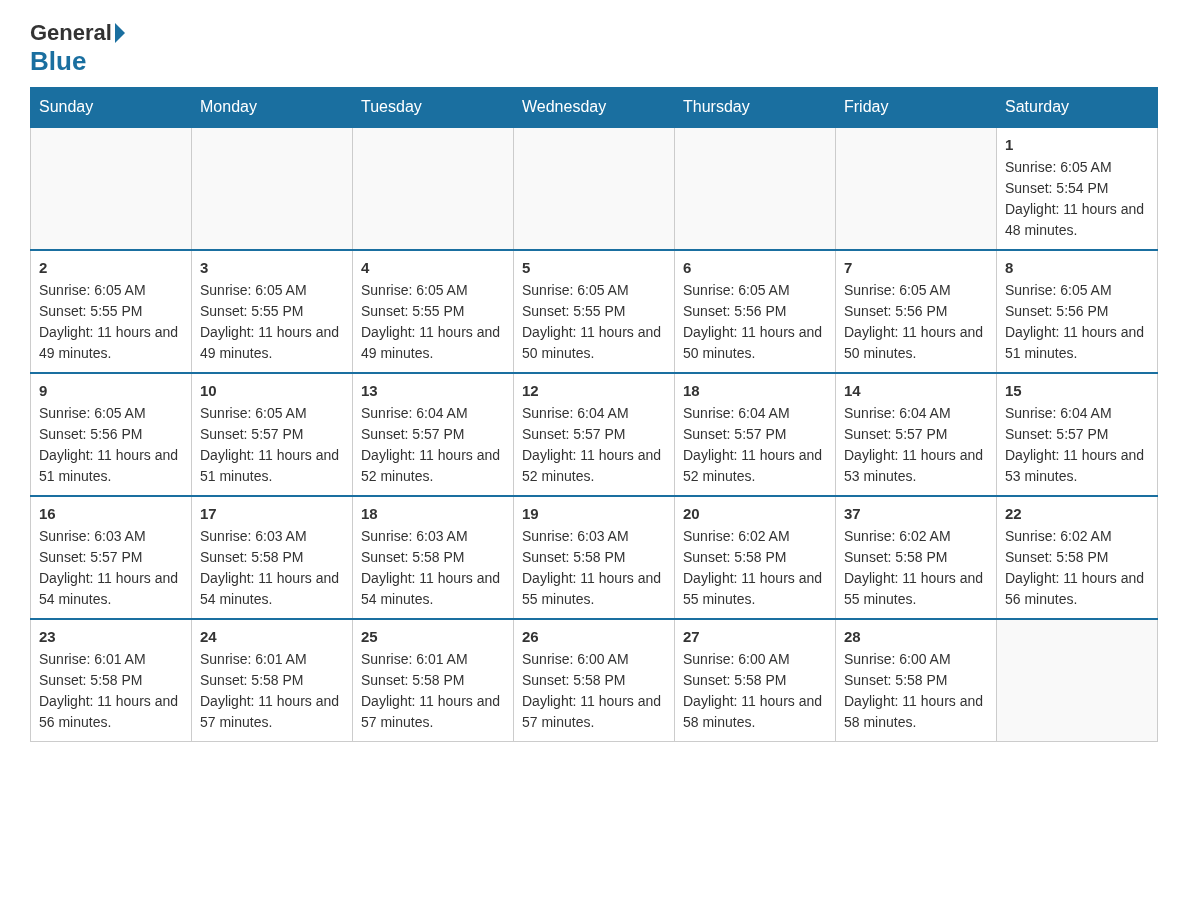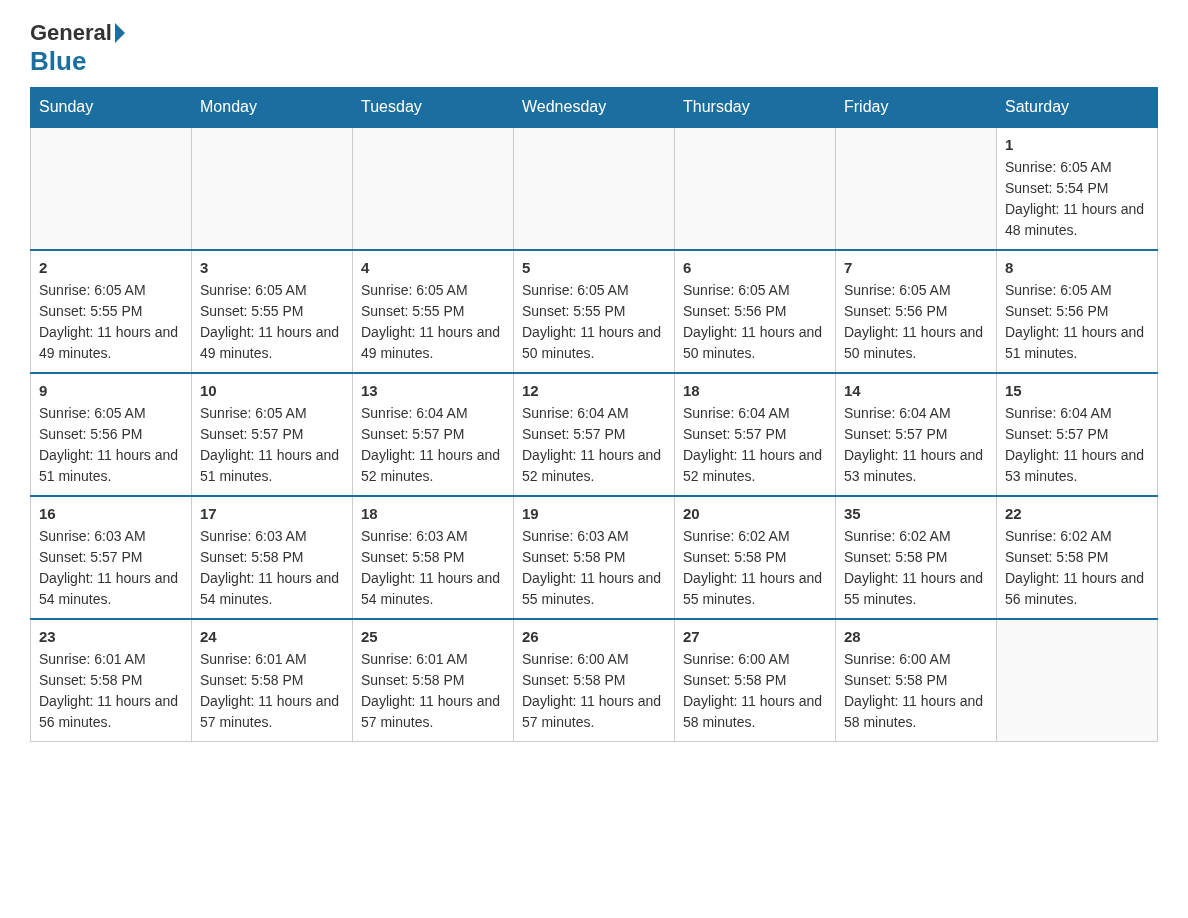--- a/index.html
+++ b/index.html
@@ -257,21 +257,21 @@
 Sunset: 5:58 PM
 Daylight: 11 hours and 55 minutes.</div>
         </td>
         <td>
           <span class="day-number">20</span>
           <div class="day-info">Sunrise: 6:02 AM
 Sunset: 5:58 PM
 Daylight: 11 hours and 55 minutes.</div>
         </td>
         <td>
-          <span class="day-number">35</span>
+          <span class="day-number">37</span>
           <div class="day-info">Sunrise: 6:02 AM
 Sunset: 5:58 PM
 Daylight: 11 hours and 55 minutes.</div>
         </td>
         <td>
           <span class="day-number">22</span>
           <div class="day-info">Sunrise: 6:02 AM
 Sunset: 5:58 PM
 Daylight: 11 hours and 56 minutes.</div>
         </td>

